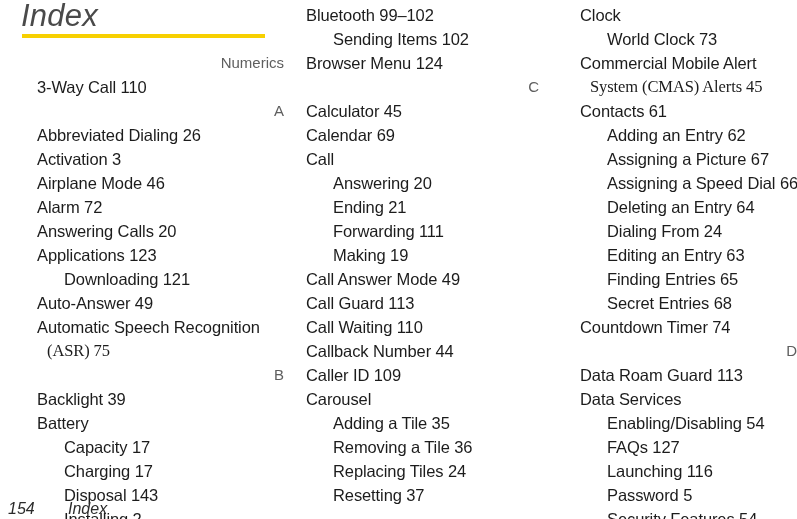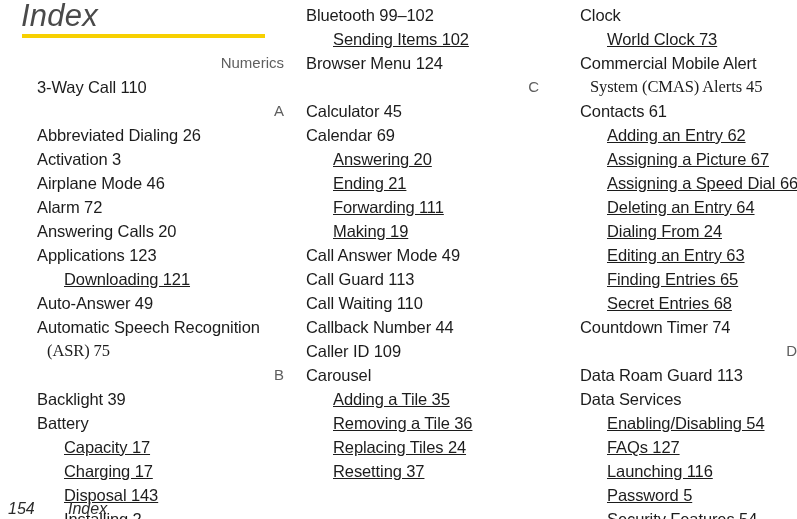--- a/index.html
+++ b/index.html
@@ -58,21 +58,21 @@
   }
   .letter {
     font-size: 15px;
     line-height: 24px;
     color: #5e5e5e;
     margin-left: 0;
     letter-spacing: 0;
     text-align: right;
   }
   .entry      { margin-left: 15px; }
-  .subentry   { margin-left: 42px; text-decoration: underline; }
+  .subentry   { margin-left: 42px; }
   .contline   { margin-left: 25px; font-family: Liberation Serif, serif; }
 
   
   #footer {
     position: absolute;
     left: 0;
     top: 498px;
     width: 708px;
     height: 21px;
   }
@@ -116,20 +116,21 @@
     <div class="line subentry">Disposal 143</div>
     <div class="line subentry">Installing 2</div>
   </div>
 <div class="column" id="column-2">
     <div class="line entry">Bluetooth 99–102</div>
     <div class="line subentry">Sending Items 102</div>
     <div class="line entry">Browser Menu 124</div>
     <div class="line letter">C</div>
     <div class="line entry">Calculator 45</div>
     <div class="line entry">Calendar 69</div>
+    <div class="line entry">Call</div>
     <div class="line subentry">Answering 20</div>
     <div class="line subentry">Ending 21</div>
     <div class="line subentry">Forwarding 111</div>
     <div class="line subentry">Making 19</div>
     <div class="line entry">Call Answer Mode 49</div>
     <div class="line entry">Call Guard 113</div>
     <div class="line entry">Call Waiting 110</div>
     <div class="line entry">Callback Number 44</div>
     <div class="line entry">Caller ID 109</div>
     <div class="line entry">Carousel</div>

